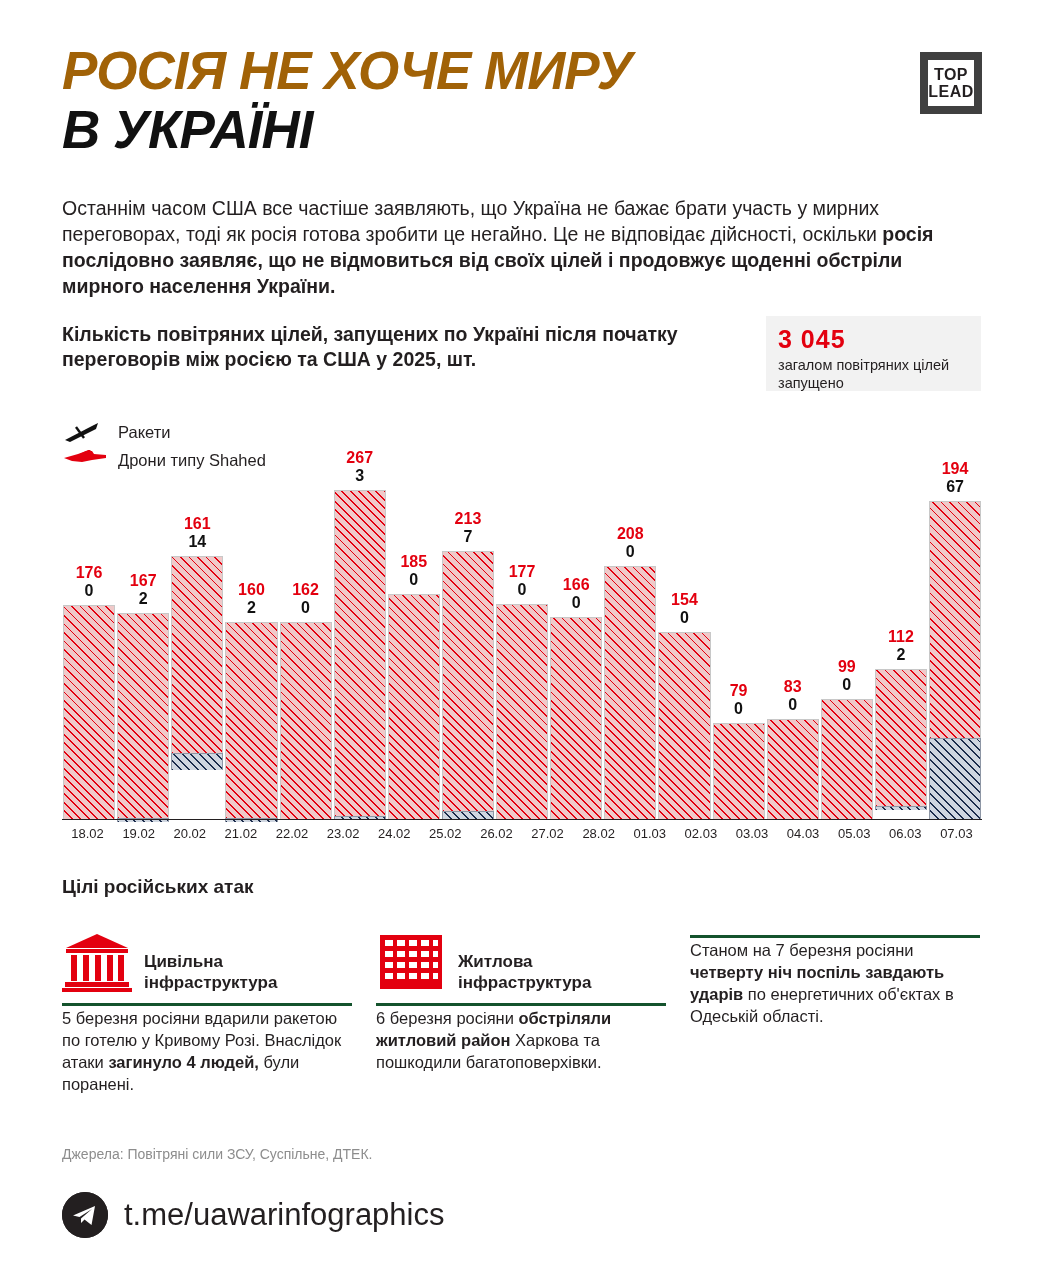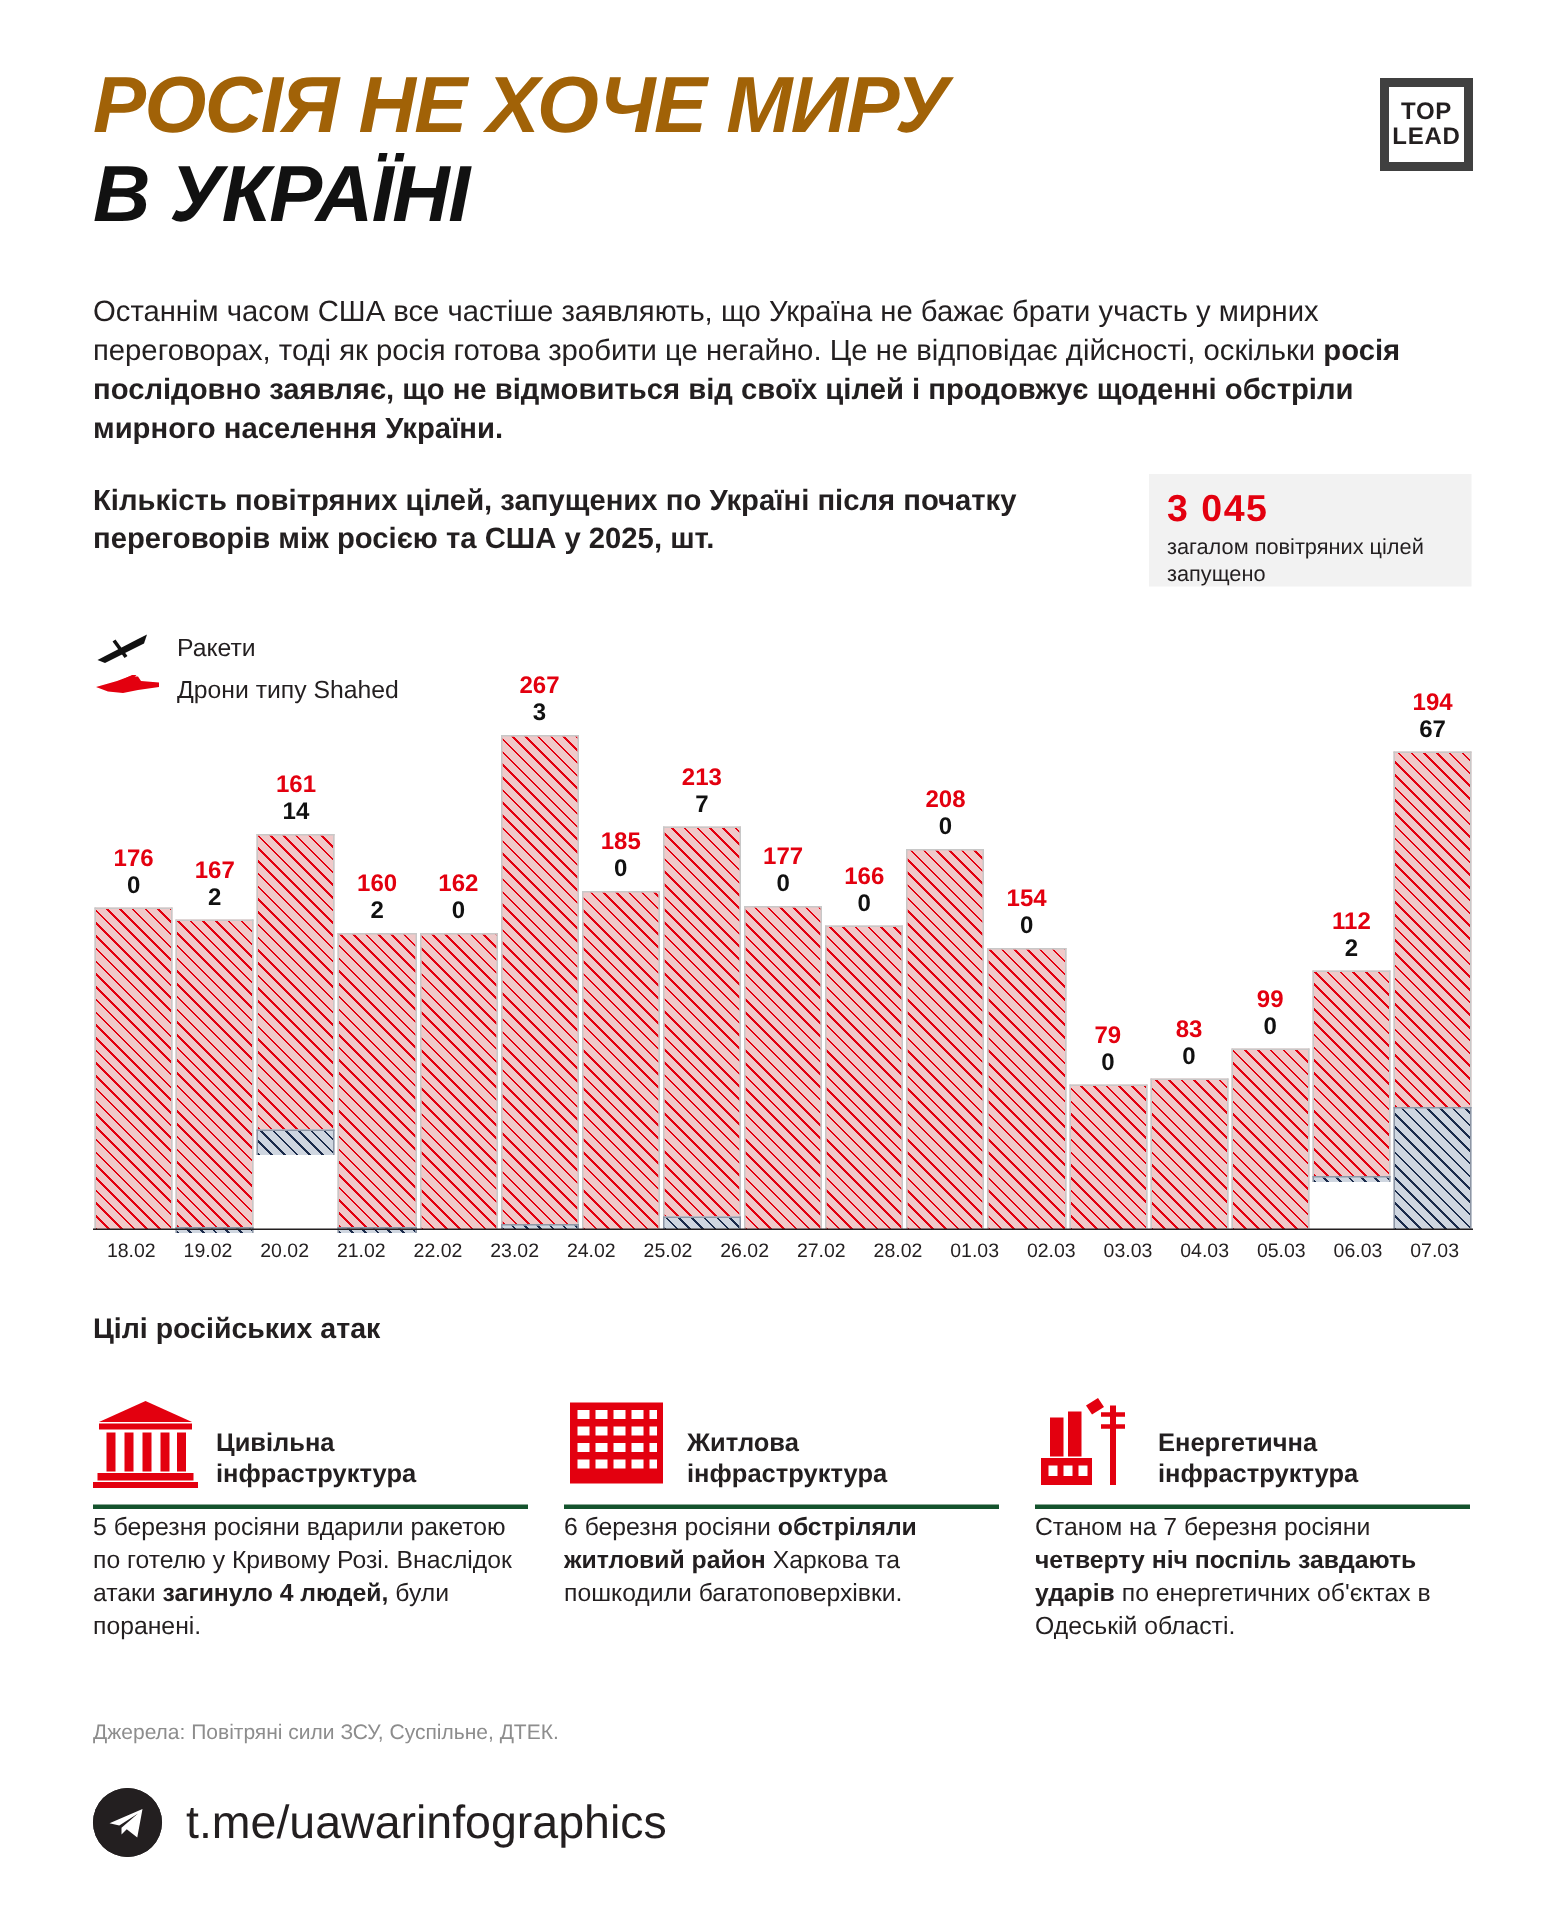--- a/index.html
+++ b/index.html
@@ -17,21 +17,21 @@
   .header { position:absolute; left:62px; top:46px; width:920px; }
   .title {
     font-size:53px; line-height:50px; font-weight:bold; font-style:italic;
     letter-spacing:-1px; margin:0;
   }
   .title .l1 { color:#a16207; display:block; }
   .title .l2 { color:#111111; display:block; margin-top:9px; }
 
   .logo {
     position:absolute; right:0; top:6px;
-    width:62px; height:62px; border:6px solid #404040;
+    width:62px; height:62px; border:8px solid #404040;
     display:flex; flex-direction:column; justify-content:center; align-items:center;
     line-height:17px;
   }
   .logo span { font-size:16px; font-weight:bold; letter-spacing:0.5px; }
 
   
   .intro {
     position:absolute; left:62px; top:195px; width:920px;
     font-size:19.5px; line-height:26px; color:#231f20;
   }
@@ -236,21 +236,21 @@
           </div>
         </div>
         <div class="bar-col">
           <div class="bar-stack" style="height: 121px; margin-top: 45px;">
             <div class="lbl lbl-drone" style="top: -40px;">99</div>
             <div class="lbl lbl-rocket" style="top: -22px;">0</div>
             <div class="seg-drone" style="height: 121px;"></div>
           </div>
         </div>
         <div class="bar-col">
-          <div class="bar-stack" style="height: 173px;">
+          <div class="bar-stack" style="height: 151px;">
             <div class="lbl lbl-drone" style="top: -40px;">112</div>
             <div class="lbl lbl-rocket" style="top: -22px;">2</div>
             <div class="seg-drone" style="height: 136.889px;"></div>
             <div class="seg-rocket" style="height: 4px; border-bottom: none;"></div>
           </div>
         </div>
         <div class="bar-col">
           <div class="bar-stack" style="height: 319px;">
             <div class="lbl lbl-drone" style="top: -40px;">194</div>
             <div class="lbl lbl-rocket" style="top: -22px;">67</div>
@@ -365,40 +365,20 @@
         <span class="card-title">Житлова інфраструктура</span>
       </div>
       <div class="card-rule">
         <div class="card-text">
           <span>6 березня росіяни </span><b>обстріляли житловий район</b><span> Харкова та пошкодили багатоповерхівки.</span>
         </div>
       </div>
     </div>
 
     <div class="card">
-      <div class="card-head">
-        <span class="card-ico">
-          <svg viewBox="0 0 70 62" xmlns="http://www.w3.org/2000/svg">
-            <g fill="#e3000f">
-              <rect x="10" y="14" width="9" height="26"></rect>
-              <rect x="22" y="10" width="9" height="30"></rect>
-              <path d="M34 6 l8 -5 4 6 -8 5 z"></path>
-              <rect x="4" y="41" width="34" height="18"></rect>
-              <rect x="50" y="6" width="4" height="53"></rect>
-              <path d="M44 12 h16 M44 20 h16" stroke="#e3000f" stroke-width="3"></path>
-            </g>
-            <g fill="#ffffff">
-              <rect x="9" y="46" width="6" height="7"></rect>
-                <rect x="19" y="46" width="6" height="7"></rect>
-              <rect x="29" y="46" width="6" height="7"></rect>
-            </g>
-          </svg>
-        </span>
-        <span class="card-title">Енергетична інфраструктура</span>
-      </div>
       <div class="card-rule">
         <div class="card-text">
           <span>Станом на 7 березня росіяни </span><b>четверту ніч поспіль завдають ударів</b><span> по енергетичних об'єктах в Одеській області.</span>
         </div>
       </div>
     </div>
 
   </div>
 
   <div class="sources">Джерела: Повітряні сили ЗСУ, Суспільне, ДТЕК.</div>

